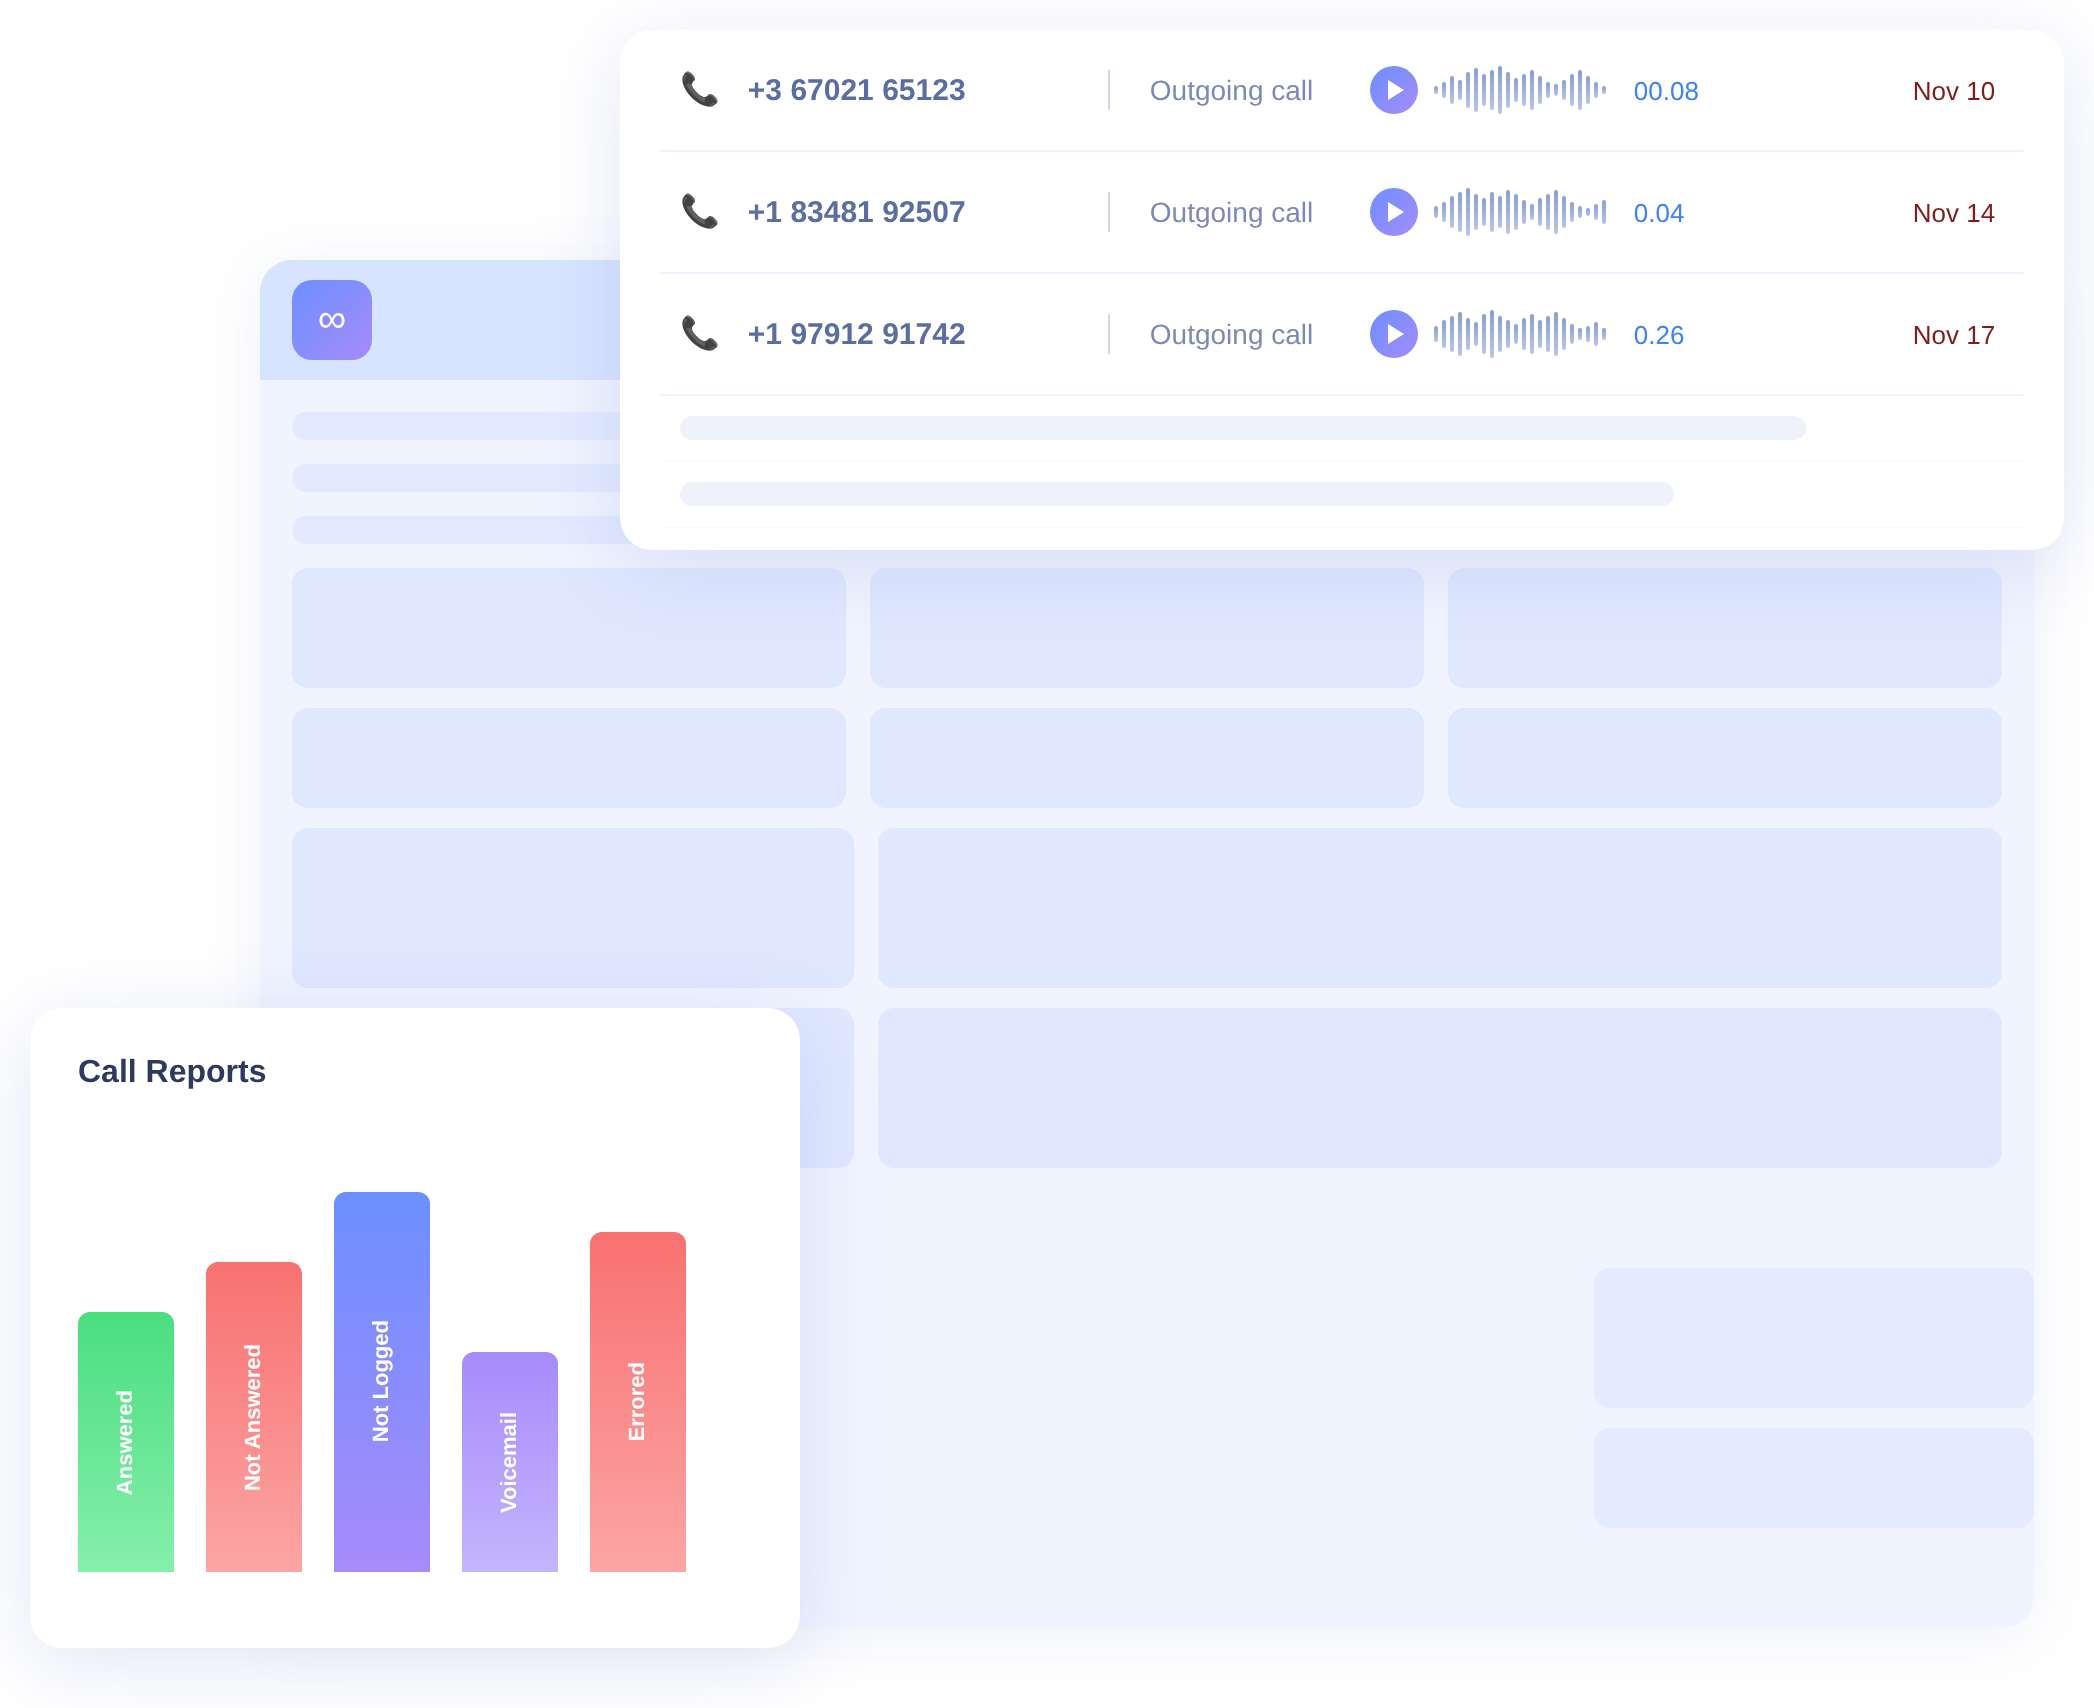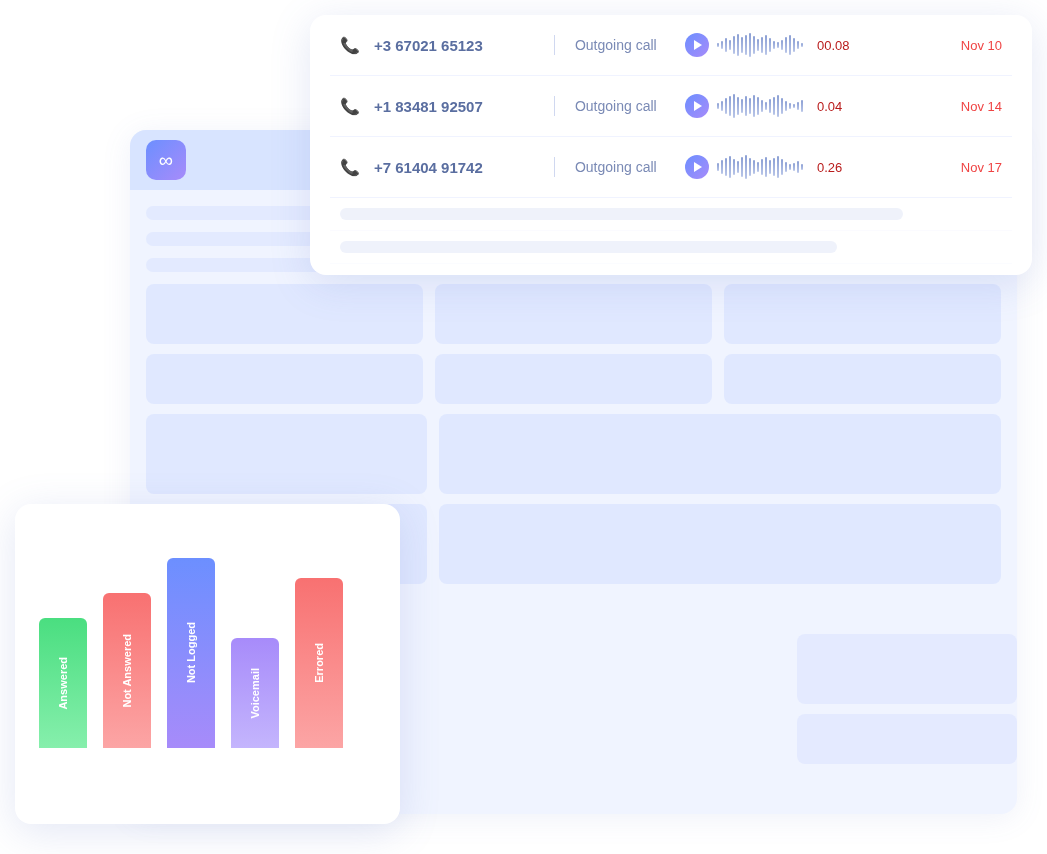--- a/index.html
+++ b/index.html
@@ -147,31 +147,31 @@
     }
 
     .wave-bar {
       width: 2px;
       background: linear-gradient(180deg, #8b9fd4, #b8c5e8);
       border-radius: 1px;
     }
 
     .duration {
       font-size: 13px;
-      color: #b91c1c;
+      color: #3b82f6;
       min-width: 40px;
       margin-left: 6px;
     }
 
     .call-date {
       font-size: 13px;
-      color: #ef4444;
+      color: #7f1d1d;
       margin-left: 20px;
       min-width: 50px;
-      text-align: right;
+      text-align: center;
     }
 
     
     .call-row-faded {
       display: flex;
       align-items: center;
       padding: 10px 10px;
       border-bottom: 1px solid #f0f3ff;
       opacity: 0.25;
     }
@@ -407,21 +407,21 @@
         <div class="wave-bar" style="height:8px"></div>
         <div class="wave-bar" style="height:12px"></div>
       </div>
       <span class="duration">0.04</span>
     </div>
     <span class="call-date">Nov 14</span>
   </div>
 
   <div class="call-row">
     <span class="phone-icon">📞</span>
-    <span class="phone-number">+7 61404 91742</span>
+    <span class="phone-number">+1 97912 91742</span>
     <div class="divider-line"></div>
     <span class="call-type">Outgoing call</span>
     <div class="waveform-container">
       <div class="play-btn"></div>
       <div class="waveform">
         <div class="wave-bar" style="height:8px"></div>
         <div class="wave-bar" style="height:14px"></div>
         <div class="wave-bar" style="height:18px"></div>
         <div class="wave-bar" style="height:22px"></div>
         <div class="wave-bar" style="height:16px"></div>
@@ -450,20 +450,21 @@
 
   <div class="call-row-faded">
     <div class="faded-line" style="width:85%"></div>
   </div>
   <div class="call-row-faded">
     <div class="faded-line" style="width:75%"></div>
   </div>
 </div>
 
 <div class="reports-panel">
+  <div class="reports-title">Call Reports</div>
   <div class="bar-chart">
     <div class="bar-group">
       <div class="bar bar-answered">
         <span class="bar-label">Answered</span>
       </div>
     </div>
     <div class="bar-group">
       <div class="bar bar-not-answered">
         <span class="bar-label">Not Answered</span>
       </div>

